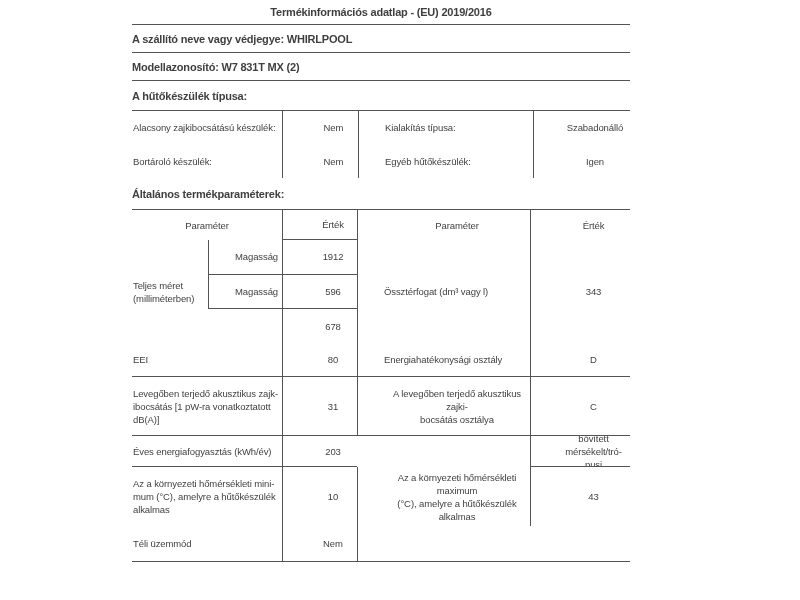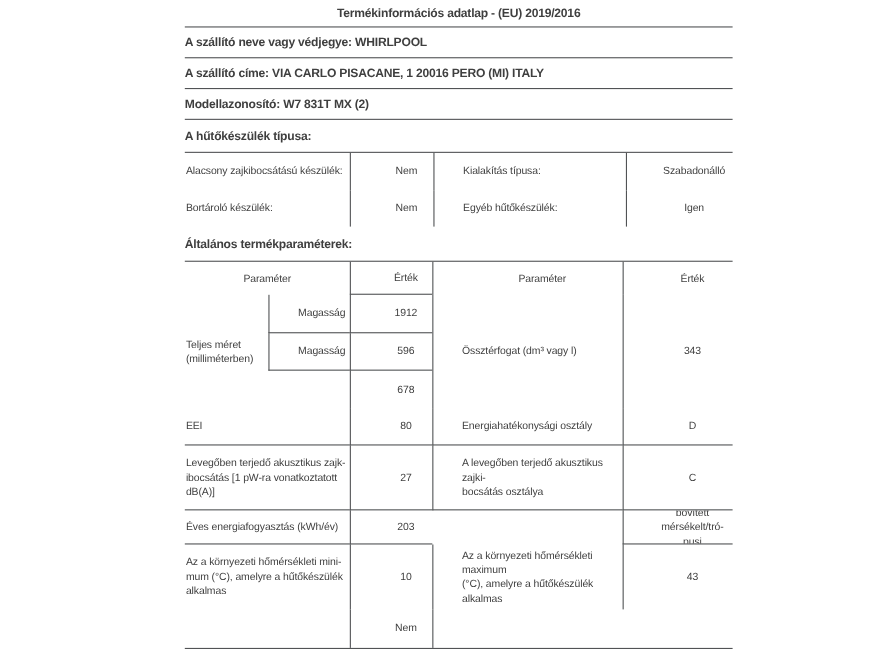--- a/index.html
+++ b/index.html
@@ -10,21 +10,21 @@
   html,body{margin:0;padding:0;background:var(--bg-color);}
   .page{
     position:relative;
     width:800px;height:600px;
     background:var(--bg-color);
     font-family:"Liberation Sans","DejaVu Sans",sans-serif;
     color:var(--text-color);
     overflow:hidden;
   }
   .doc{
-    position:absolute;left:168px;top:0;width:498px;
+    position:absolute;left:132px;top:0;width:498px;
   }
   .title-row{
     height:25px;
     display:flex;align-items:center;justify-content:center;
     font-size:11px;font-weight:bold;letter-spacing:-0.2px;
     border-bottom:1.5px solid var(--line-color);
     box-sizing:border-box;
   }
   .info-row{
     height:28px;
@@ -55,35 +55,34 @@
     box-sizing:border-box;
   }
   .c{
     display:flex;align-items:center;
     font-size:9.5px;line-height:13px;letter-spacing:-0.1px;
     box-sizing:border-box;
     white-space:pre-line;
     overflow:hidden;
   }
   .lbl{justify-content:flex-start;text-align:left;padding-left:1px;}
-  .pad{padding-left:7px;}
+  .pad{padding-left:7px;text-align:center;}
   .val{justify-content:center;text-align:center;}
   .hdr{justify-content:center;}
   .bl{border-left:1.2px solid var(--line-color);padding-left:26px;}
   .bb{border-bottom:1.2px solid var(--line-color);}
 </style>
 </head>
 <body>
 
 <div class="page">
   <div class="doc">
 
     <div class="title-row">Termékinformációs adatlap - (EU) 2019/2016</div>
     <div class="info-row">A szállító neve vagy védjegye: WHIRLPOOL</div>
-    <div class="info-row">A szállító címe: VIA CARLO PISACANE, 1 20016 PERO (MI) ITALY</div>
     <div class="info-row">Modellazonosító: W7 831T MX (2)</div>
 
     <div class="section-title first">A hűtőkészülék típusa:</div>
 
     <div class="type-table">
       <div class="c lbl">Alacsony zajkibocsátású készülék:</div>
       <div class="c val bl">Nem</div>
       <div class="c lbl pad bl">Kialakítás típusa:</div>
       <div class="c val bl">Szabadonálló</div>
       <div class="c lbl">Bortároló készülék:</div>
@@ -112,37 +111,38 @@
       <div class="c val bl" style="grid-area:2/5/5/6">343</div>
 
       <div class="c lbl bb" style="grid-area:5/1/6/3">EEI</div>
       <div class="c val bl bb" style="grid-area:5/3/6/4">80</div>
       <div class="c lbl pad bl bb" style="grid-area:5/4/6/5">Energiahatékonysági osztály</div>
       <div class="c val bl bb" style="grid-area:5/5/6/6">D</div>
 
       <div class="c lbl bb" style="grid-area:6/1/7/3">Levegőben terjedő akusztikus zajk-
 ibocsátás [1 pW-ra vonatkoztatott
 dB(A)]</div>
-      <div class="c val bl bb" style="grid-area:6/3/7/4">27</div>
+      <div class="c val bl bb" style="grid-area:6/3/7/4">31</div>
       <div class="c lbl pad bl bb" style="grid-area:6/4/7/5">A levegőben terjedő akusztikus zajki-
 bocsátás osztálya</div>
       <div class="c val bl bb" style="grid-area:6/5/7/6">C</div>
 
       <div class="c lbl bb" style="grid-area:7/1/8/3">Éves energiafogyasztás (kWh/év)</div>
       <div class="c val bl bb" style="grid-area:7/3/8/4">203</div>
       <div class="c val bl bb" style="grid-area:7/5/8/6">bővített mérsékelt/tró-
 pusi</div>
 
       <div class="c lbl" style="grid-area:8/1/9/3">Az a környezeti hőmérsékleti mini-
 mum (°C), amelyre a hűtőkészülék
 alkalmas</div>
       <div class="c val bl" style="grid-area:8/3/9/4">10</div>
       <div class="c lbl pad bl" style="grid-area:8/4/9/5">Az a környezeti hőmérsékleti maximum
 (°C), amelyre a hűtőkészülék alkalmas</div>
       <div class="c val bl" style="grid-area:8/5/9/6">43</div>
 
+      <div class="c lbl" style="grid-area:9/1/10/3">Téli üzemmód</div>
       <div class="c val bl" style="grid-area:9/3/10/4">Nem</div>
       <div class="c lbl pad bl" style="grid-area:9/4/10/5"></div>
       <div class="c val" style="grid-area:9/5/10/6"></div>
     </div>
 
   </div>
 </div>
 
 </body></html>

